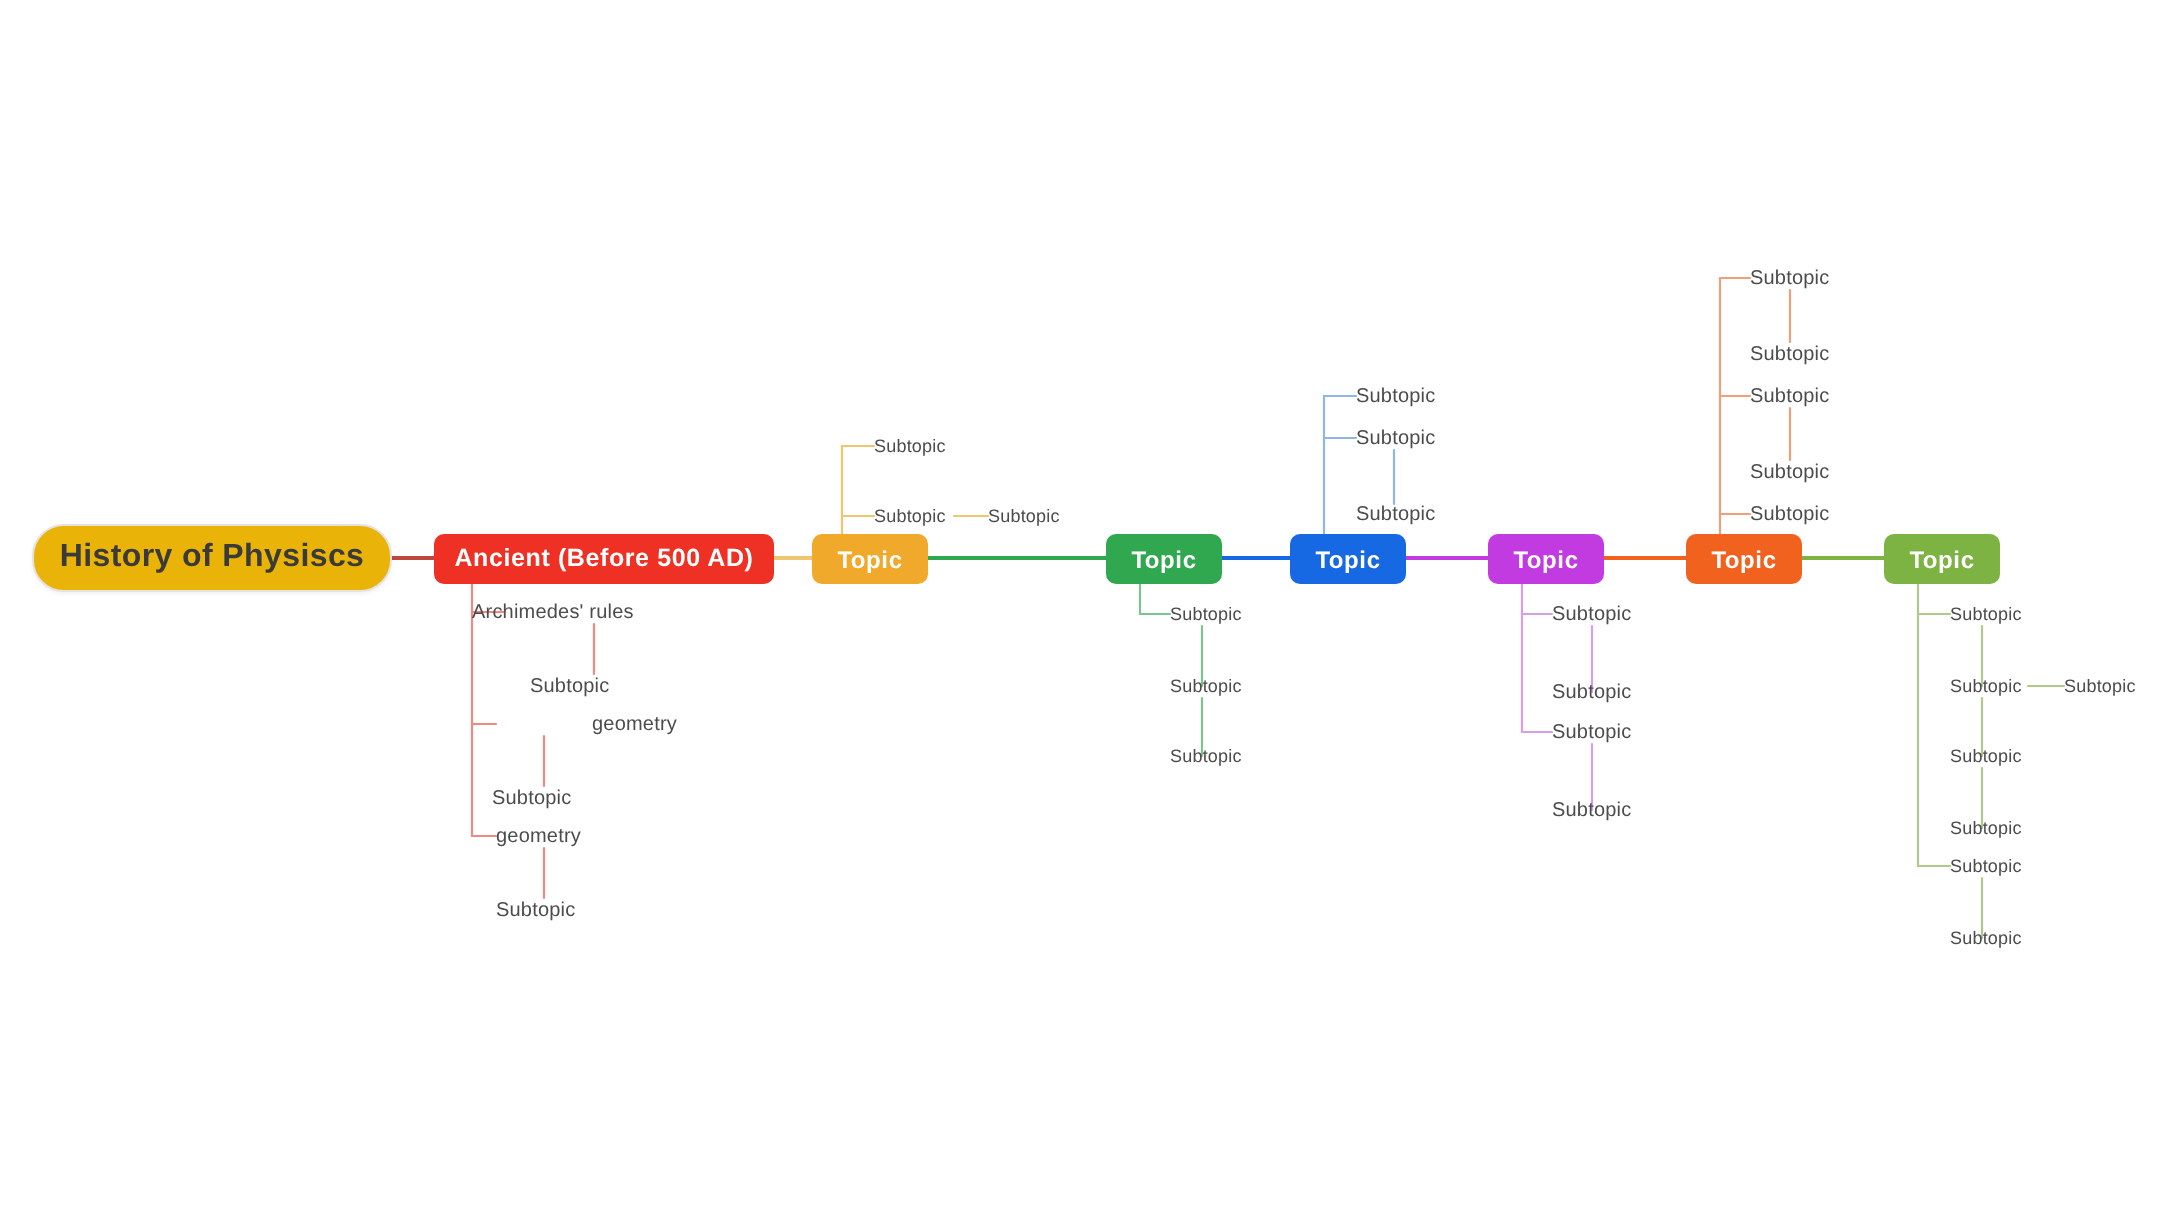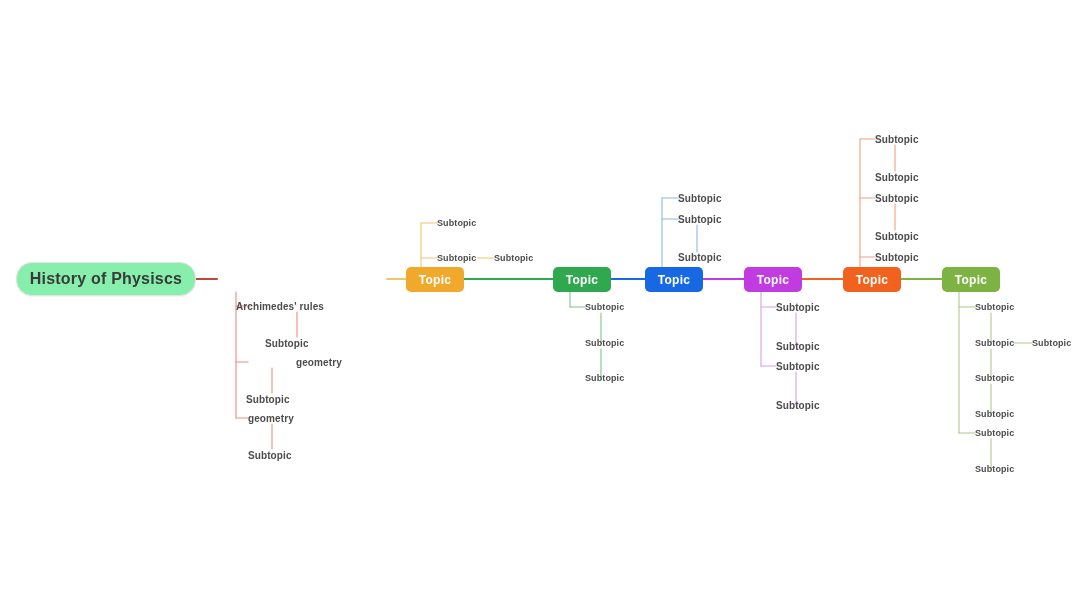--- a/index.html
+++ b/index.html
@@ -33,21 +33,21 @@
     position: absolute;
     box-sizing: border-box;
     display: flex;
     align-items: center;
     justify-content: center;
     white-space: nowrap;
     line-height: 1;
   }
   
   .node.root {
-    background: #86efac;
+    background: #eab308;
     border: 1px solid #e6e2e0;
     border-radius: 16px;
     color: #3a3a3a;
     font-size: 16px;
     font-weight: bold;
     letter-spacing: .2px;
     box-shadow: 0 1px 2px rgba(0,0,0,0.06);
   }
   
   .node.topic {
@@ -57,21 +57,21 @@
     font-weight: bold;
     letter-spacing: .3px;
   }
   .node.topic.wide {
     font-size: 12.5px;
   }
   
   .node.sub {
     color: #4c4c4c;
     font-size: 9px;
-    font-weight: bold;
+    font-weight: normal;
     letter-spacing: .1px;
     background: transparent;
     justify-content: flex-end;
   }
   .node.sub.big {
     font-size: 10px;
   }
 </style>
 </head>
 <body>
@@ -147,20 +147,23 @@
       <path d="M991,384 L991,414"></path>
       <path d="M1014,343 L1032,343"></path>
       <path d="M991,439 L991,469"></path>
     </g>
   </svg>
 
   <div class="node root" style="left:16px; top:262px; width:180px; height:34px;">
     <span>History of Physiscs</span>
   </div>
 
+  <div class="node topic wide" style="left:217px; top:267px; width:170px; height:25px; background:#EE3124;">
+    <span>Ancient (Before 500 AD)</span>
+  </div>
 
   <div class="node topic" style="left:406px; top:267px; width:58px; height:25px; background:#F0A92B;">
     <span>Topic</span>
   </div>
 
   <div class="node topic" style="left:553px; top:267px; width:58px; height:25px; background:#2FA84F;">
     <span>Topic</span>
   </div>
 
   <div class="node topic" style="left:645px; top:267px; width:58px; height:25px; background:#1668E3;">

